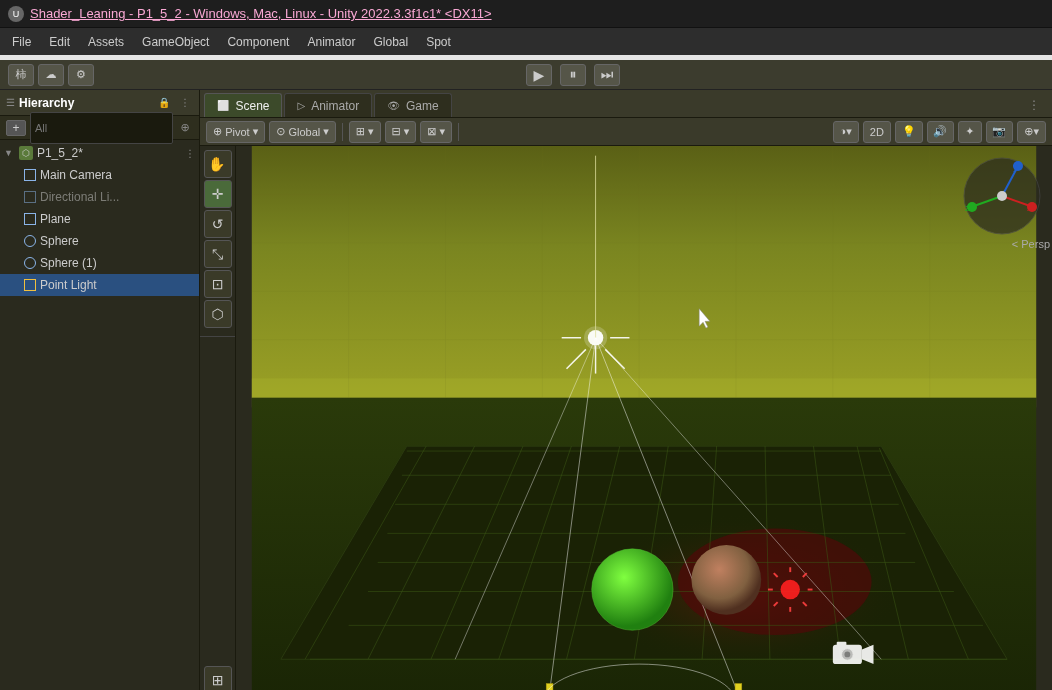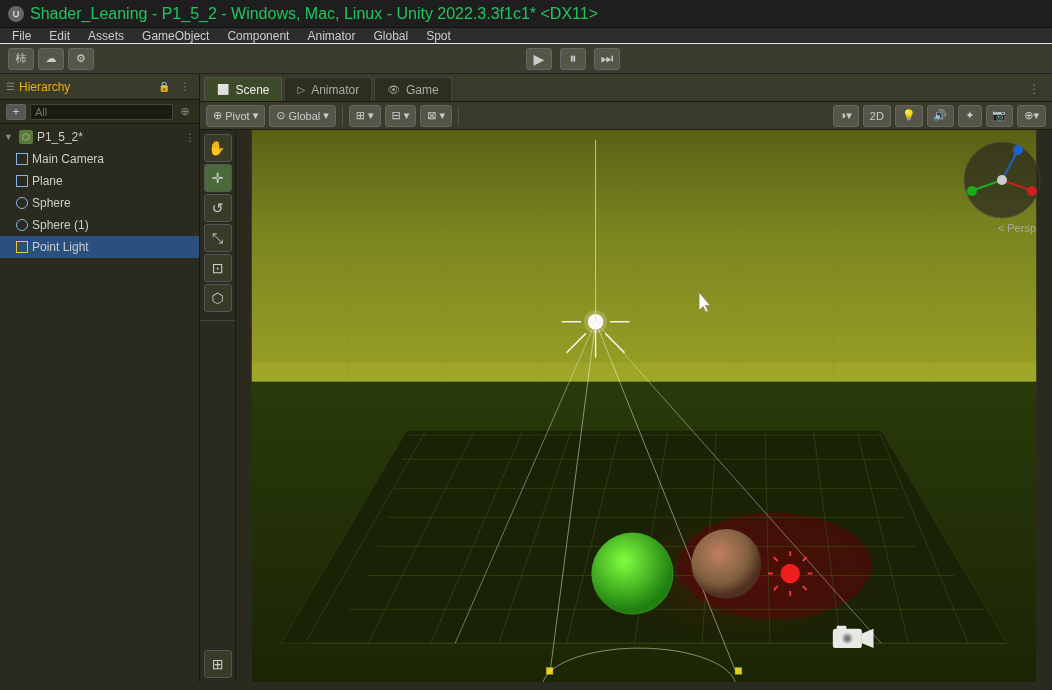--- a/index.html
+++ b/index.html
@@ -25,33 +25,34 @@
       border-bottom: 1px solid #111;
     }
     #title-bar .app-icon {
       width: 16px; height: 16px;
       background: #666;
       border-radius: 50%;
       display: flex; align-items: center; justify-content: center;
       font-size: 9px; color: #fff;
     }
     #title-bar .title-text {
-      font-size: 16px;
-      color: #22c55e;
+      font-size: 13px;
+      color: #f9a8d4;
+      text-decoration: underline;
     }
 
     
     #menu-bar {
-      height: 16px;
+      height: 32px;
       background: #2d2d2d;
       display: flex;
       align-items: center;
       padding: 0 4px;
       gap: 2px;
-      border-bottom: 1px solid #e5e5e5;
+      border-bottom: 5px solid #e5e5e5;
     }
     .menu-item {
       padding: 2px 8px;
       color: #ccc;
       font-size: 12px;
       cursor: pointer;
       border-radius: 2px;
     }
 
     
@@ -106,21 +107,21 @@
     #hierarchy-header {
       height: 26px;
       background: #3a3a2a;
       display: flex;
       align-items: center;
       padding: 0 6px;
       gap: 4px;
       border-bottom: 1px solid #1a1a0e;
     }
     .panel-icon { font-size: 10px; color: #888; }
-    .panel-title { font-size: 12px; color: #eab308; font-weight: normal; }
+    .panel-title { font-size: 12px; color: #ffffff; font-weight: bold; }
     .panel-btn { 
       width: 16px; height: 16px;
       display: flex; align-items: center; justify-content: center;
       color: #888; cursor: pointer; font-size: 10px;
       margin-left: auto;
     }
     .panel-btn2 { 
       width: 16px; height: 16px;
       display: flex; align-items: center; justify-content: center;
       color: #888; cursor: pointer; font-size: 10px;
@@ -136,40 +137,41 @@
       border-bottom: 1px solid #1a1a0e;
     }
     #hierarchy-search input {
       background: #1a1a0e;
       border: 1px solid #444;
       border-radius: 2px;
       color: #ccc;
       font-size: 11px;
       padding: 1px 4px;
       width: 130px;
-      height: 16px;
+      height: 32px;
     }
     .add-btn {
       width: 20px; height: 16px;
       background: #555;
       border: 1px solid #666;
       border-radius: 2px;
       display: flex; align-items: center; justify-content: center;
       color: #ccc; font-size: 12px; cursor: pointer;
     }
 
     #hierarchy-tree {
       flex: 1;
       overflow-y: auto;
       padding: 2px 0;
     }
     .tree-item {
       height: 22px;
       display: flex;
       align-items: center;
+      padding-left: 8px;
       gap: 4px;
       cursor: pointer;
       color: #ccc;
       font-size: 12px;
     }
     .tree-item.selected { background: #2a5080; }
     .tree-item .indent { width: 12px; display: inline-block; }
     .tree-arrow { color: #888; font-size: 9px; margin-right: 2px; }
     .scene-icon {
       width: 14px; height: 14px;
@@ -345,21 +347,21 @@
       top: 10px;
       right: 10px;
       width: 80px;
       height: 80px;
     }
 
     
     #persp-label {
       position: absolute;
       top: 92px;
-      right: 16px;
+      right: 2px;
       color: #aaa;
       font-size: 11px;
     }
   </style>
 </head>
 <body>
 
 <div id="title-bar">
   <div class="app-icon">
     <span style="font-size:9px; color:#fff;">U</span>
@@ -425,20 +427,25 @@
         <span style="font-size:12px; color:#ccc;">P1_5_2*</span>
         <div class="kebab-btn">⋮</div>
       </div>
 
       <div class="tree-item">
         <span class="indent"></span>
         <div class="cube-icon" style="border-color:#8ab4e8;"></div>
         <span>Main Camera</span>
       </div>
 
+      <div class="tree-item" style="opacity:0.5;">
+        <span class="indent"></span>
+        <div class="cube-icon" style="border-color:#8ab4e8;"></div>
+        <span>Directional Li...</span>
+      </div>
 
       <div class="tree-item">
         <span class="indent"></span>
         <div class="cube-icon" style="border-color:#8ab4e8;"></div>
         <span>Plane</span>
       </div>
 
       <div class="tree-item">
         <span class="indent"></span>
         <div class="sphere-icon"></div>

